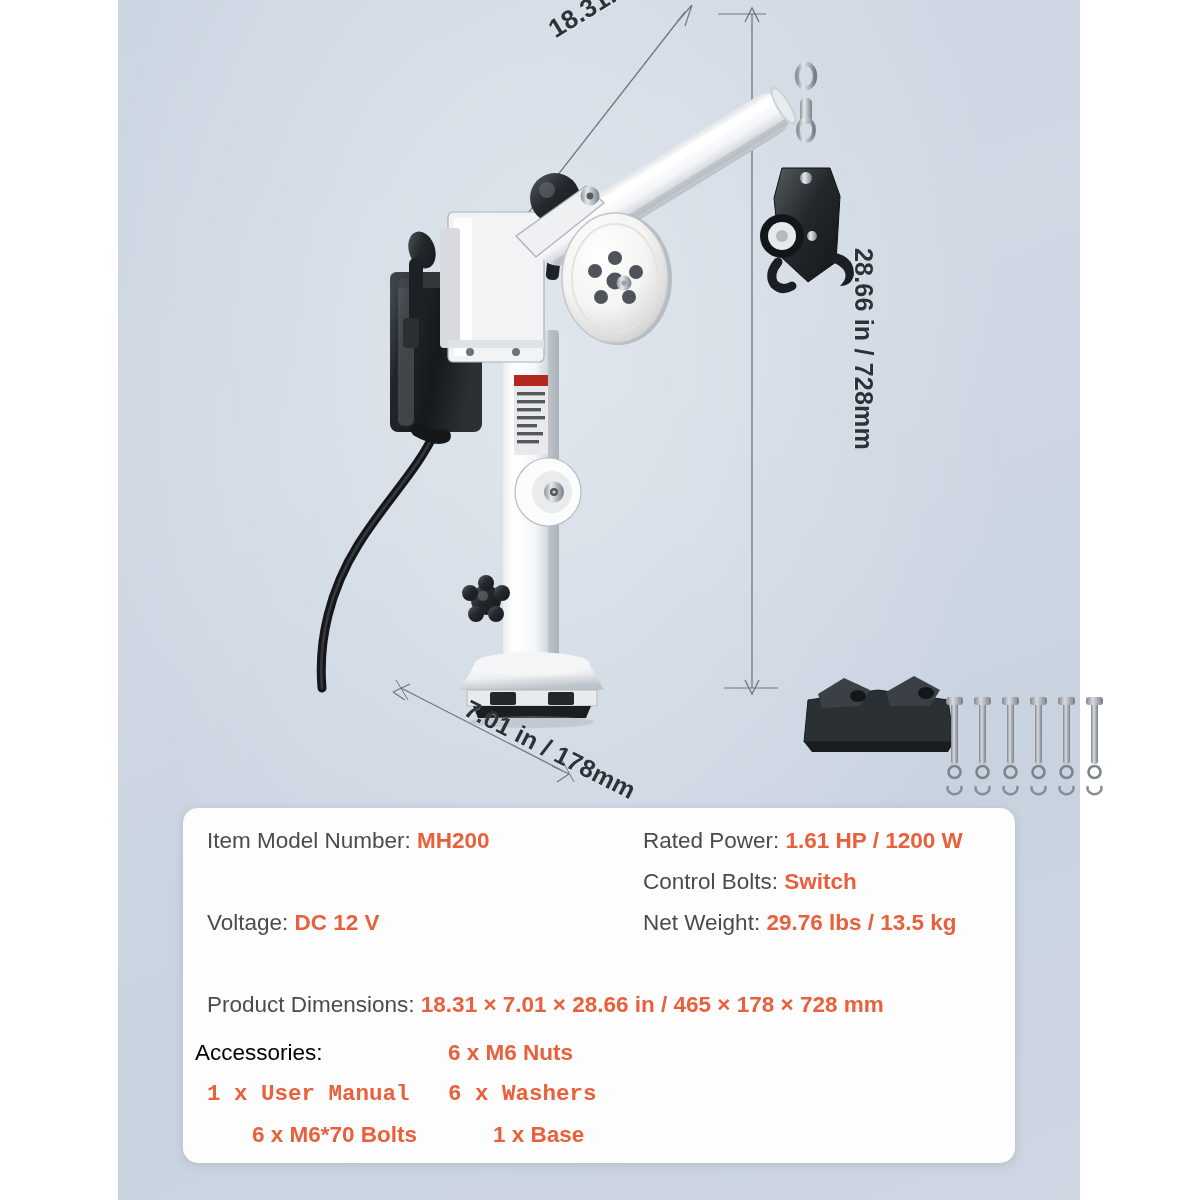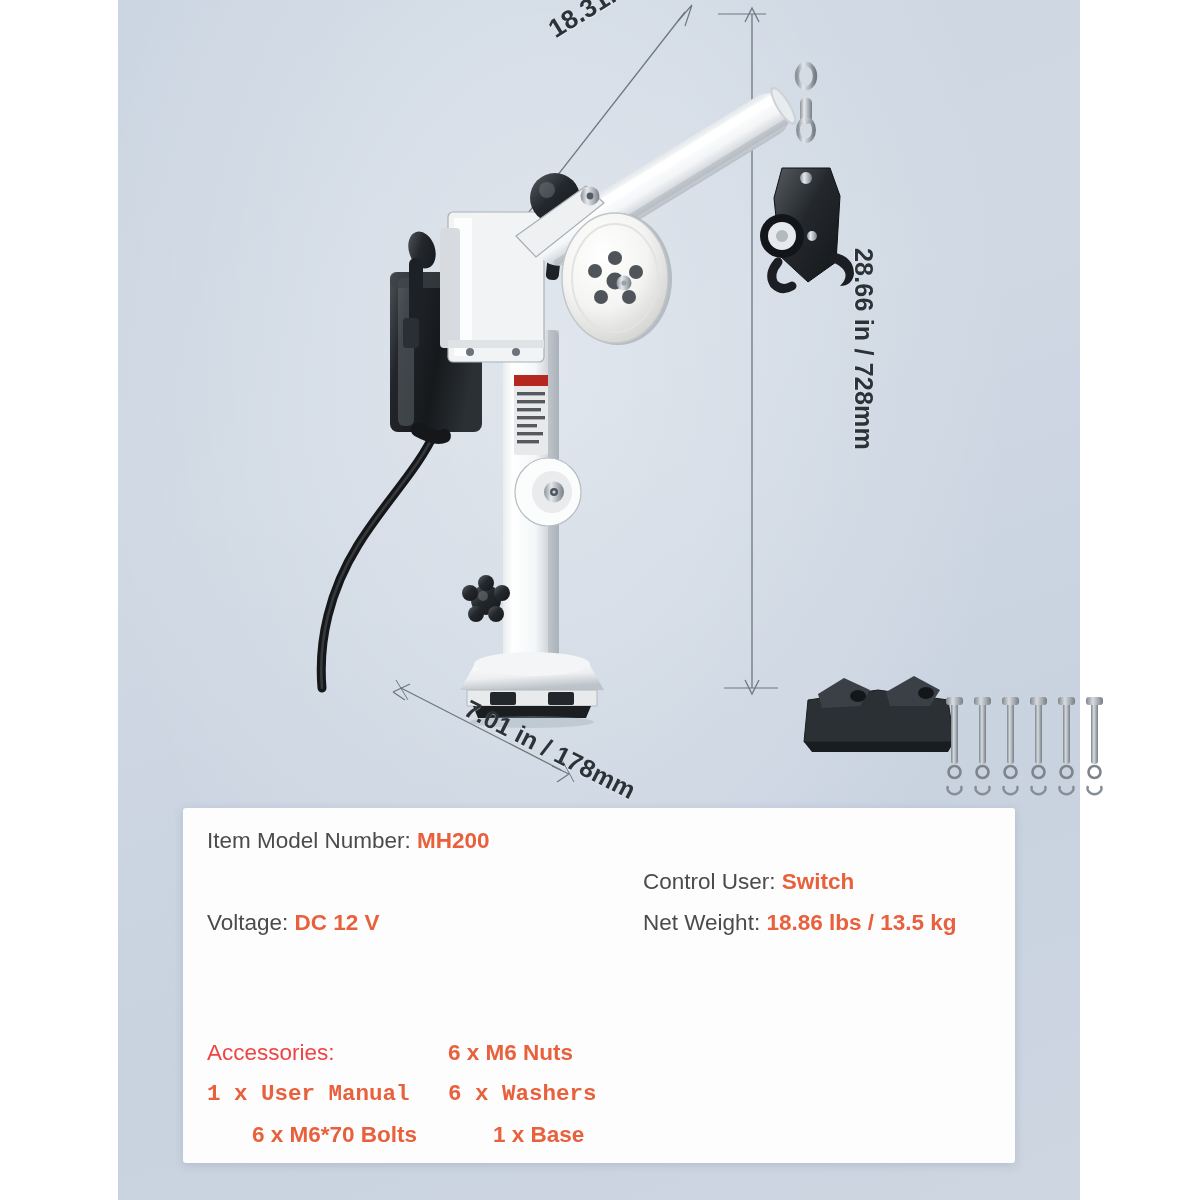--- a/index.html
+++ b/index.html
@@ -32,40 +32,40 @@
     white-space:nowrap;font-size:25px;
     text-shadow:0 1px 1px rgba(255,255,255,.55);
   }
   #dim-top{left:425px;top:18px;transform:rotate(-31.5deg);transform-origin:left top;font-size:26px;}
   #dim-right{left:760px;top:248px;transform:rotate(90deg);transform-origin:left top;font-size:25px;}
   #dim-bottom{left:355px;top:694px;transform:rotate(27deg);transform-origin:left top;font-size:25px;}
 
   
   .spec-card{
     position:absolute;left:183px;top:808px;width:832px;height:355px;
-    background:#fdfdfd;border-radius:3px;
+    background:#fdfdfd;border-radius:15px;
     box-shadow:0 2px 10px rgba(90,105,125,.22);
     overflow:hidden;
   }
   .spec-inner{position:absolute;left:0;top:0;width:832px;height:355px;}
 
   .srow{position:absolute;white-space:nowrap;font-size:22.5px;line-height:1;}
   .lbl{color:#4b4b4b;font-weight:400;}
   .val{color:#e8603c;font-weight:700;}
 
   .colL{left:24px;}
   .colR{left:460px;}
 
   .r1{top:22px;}
   .r2{top:63px;}
   .r3{top:104px;text-align:center;}
   .r4{top:145px;}
   .r5{top:186px;}
 
-  .acc-label{position:absolute;left:24px;top:232px;font-size:22.5px;color:#ef4444;}
+  .acc-label{position:absolute;left:12px;top:232px;font-size:22.5px;color:#000000;}
   .acc{position:absolute;font-size:22.5px;color:#e8603c;font-weight:700;white-space:nowrap;text-align:right;}
   .aL{left:24px;}
   .aR{left:265px;}
   .ar1{top:232px;}
   .ar2{top:273px;font-family:Liberation Mono, monospace;}
   .ar3{top:314px;margin-left:45px;}
 </style>
 </head>
 <body>
 
@@ -342,27 +342,33 @@
   <div class="spec-card">
     <div class="spec-inner">
 
       <div class="srow colL r1">
         <span class="lbl">Item Model Number: </span><span class="val">MH200</span>
       </div>
       <div class="srow colL r3">
         <span class="lbl">Voltage: </span><span class="val">DC 12 V</span>
       </div>
 
+      <div class="srow colR r1">
+        <span class="lbl">Rated Power: </span><span class="val">1.61 HP / 1200 W</span>
+      </div>
       <div class="srow colR r2">
-        <span class="lbl">Control User: </span><span class="val">Switch</span>
+        <span class="lbl">Control Bolts: </span><span class="val">Switch</span>
       </div>
       <div class="srow colR r3">
-        <span class="lbl">Net Weight: </span><span class="val">18.86 lbs / 13.5 kg</span>
-      </div>
-
+        <span class="lbl">Net Weight: </span><span class="val">29.76 lbs / 13.5 kg</span>
+      </div>
+
+      <div class="srow colL r5">
+        <span class="lbl">Product Dimensions: </span><span class="val">18.31 × 7.01 × 28.66 in / 465 × 178 × 728 mm</span>
+      </div>
 
       <div class="acc-label">Accessories:</div>
 
       <div class="acc aL ar2">1 x User Manual</div>
       <div class="acc aL ar3">6 x M6*70 Bolts</div>
 
       <div class="acc aR ar1">6 x M6 Nuts</div>
       <div class="acc aR ar2">6 x Washers</div>
       <div class="acc aR ar3">1 x Base</div>
 

